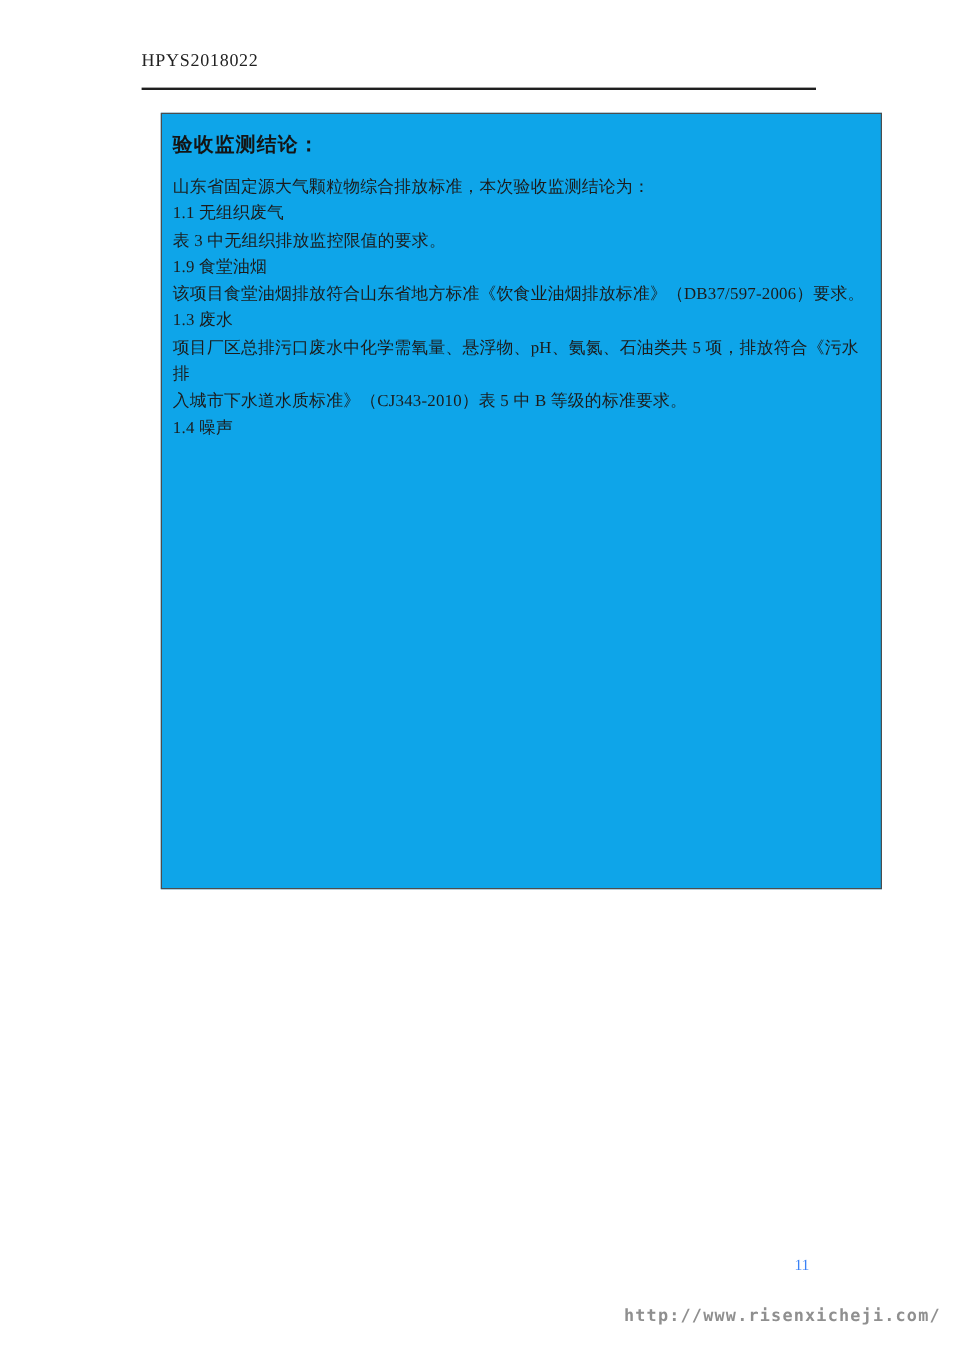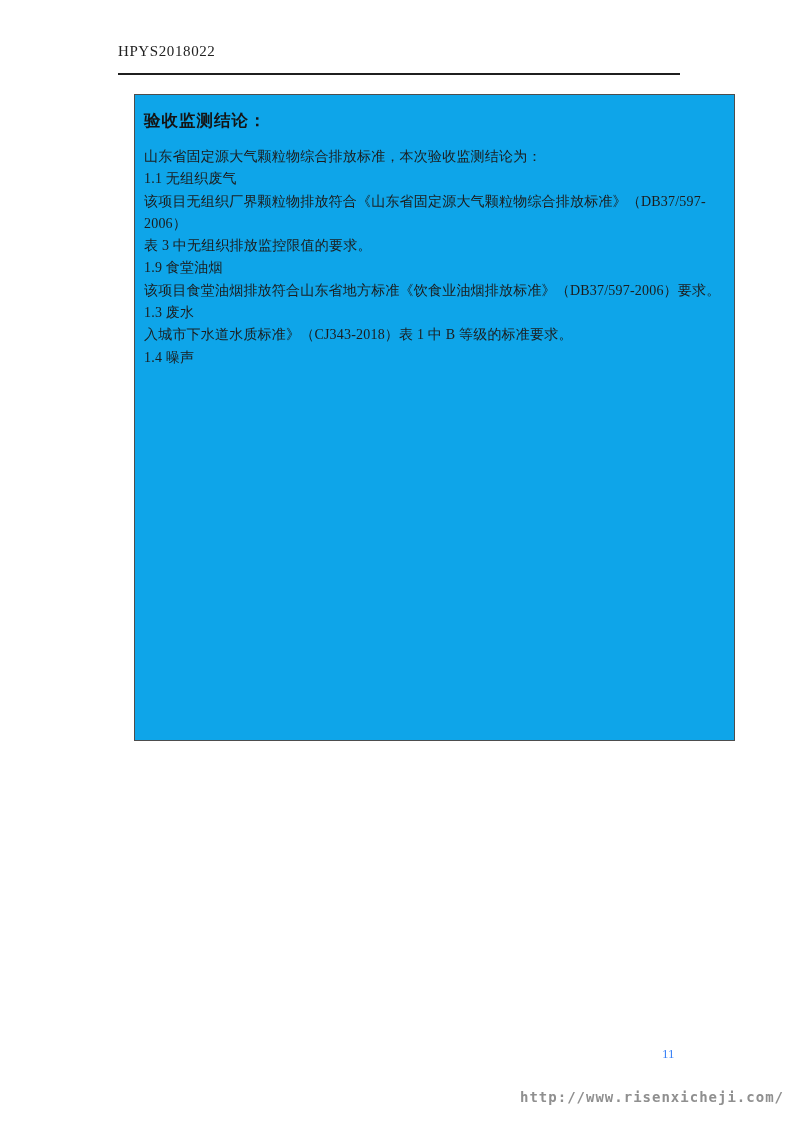--- a/index.html
+++ b/index.html
@@ -84,26 +84,26 @@
 
   <div class="doc-number">HPYS2018022</div>
 
   <div class="header-rule"></div>
 
   <div class="conclusion-box">
     <div class="box-title">验收监测结论：</div>
 
     <div class="text-line">山东省固定源大气颗粒物综合排放标准，本次验收监测结论为：</div>
     <div class="text-line">1.1 无组织废气</div>
-    <div class="text-line">该项目无组织厂界颗粒物排放符合《山东省固定源大气颗粒物综合排放标准》（DB37/597-2006）</div>
     <div class="text-line">表 3 中无组织排放监控限值的要求。</div>
     <div class="text-line">1.9 食堂油烟</div>
     <div class="text-line">该项目食堂油烟排放符合山东省地方标准《饮食业油烟排放标准》（DB37/597-2006）要求。</div>
     <div class="text-line">1.3 废水</div>
-    <div class="text-line">入城市下水道水质标准》（CJ343-2018）表 1 中 B 等级的标准要求。</div>
+    <div class="text-line">项目厂区总排污口废水中化学需氧量、悬浮物、pH、氨氮、石油类共 5 项，排放符合《污水排</div>
+    <div class="text-line">入城市下水道水质标准》（CJ343-2010）表 5 中 B 等级的标准要求。</div>
     <div class="text-line">1.4 噪声</div>
   </div>
 
   <div class="page-number">11</div>
 
   <div class="watermark">http://www.risenxicheji.com/</div>
 
 </div>
 
 </body></html>

